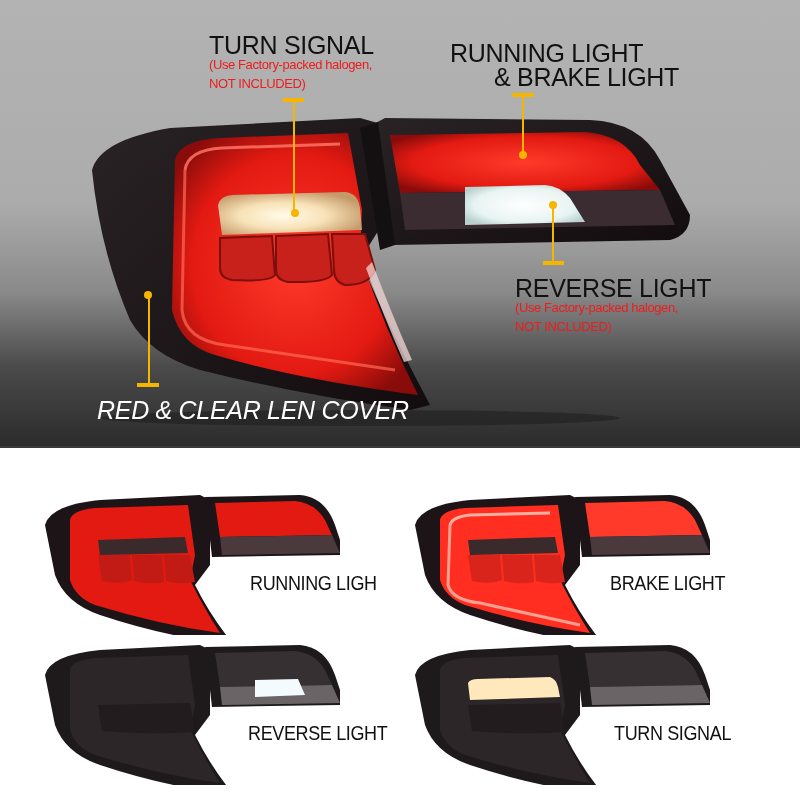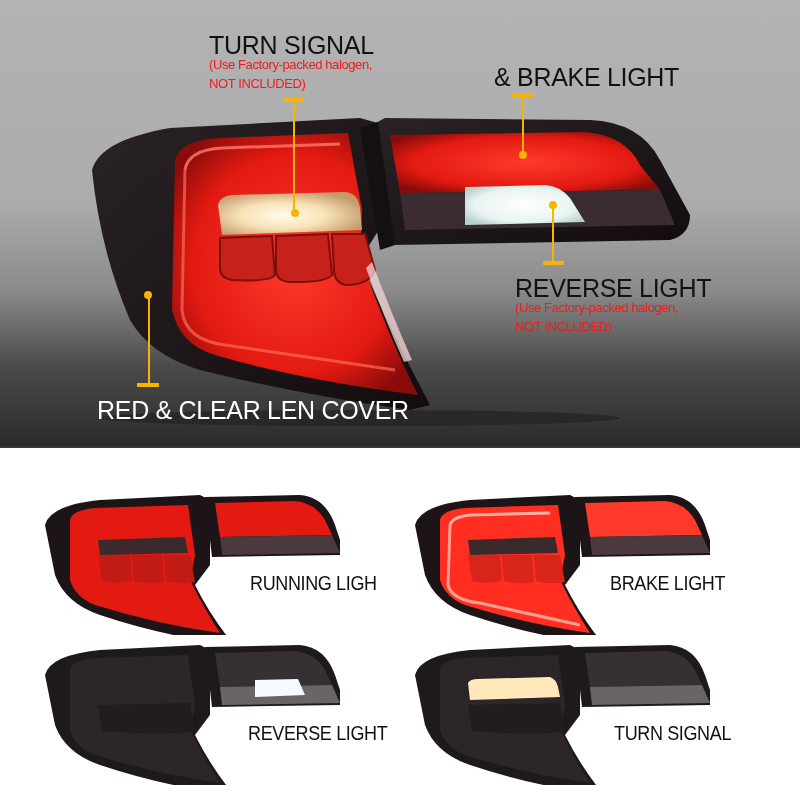--- a/index.html
+++ b/index.html
@@ -92,31 +92,32 @@
   </svg>
 
   <div class="callout-line" style="left:283px;top:98px;width:21px;height:4px;"></div>
   <div class="callout-line" style="left:293px;top:100px;width:2px;height:113px;"></div>
   <div class="label label-title" style="left:209px;top:32px;">TURN SIGNAL</div>
   <div class="label label-note" style="left:209px;top:57px;">(Use Factory-packed halogen,</div>
   <div class="label label-note" style="left:209px;top:76px;">NOT INCLUDED)</div>
 
   <div class="callout-line" style="left:512px;top:93px;width:22px;height:4px;"></div>
   <div class="callout-line" style="left:522px;top:95px;width:2px;height:60px;"></div>
+  <div class="label label-title" style="left:450px;top:40px;">RUNNING LIGHT</div>
   <div class="label label-title" style="left:450px;top:64px;margin-left:44px;">&amp; BRAKE LIGHT</div>
 
   <div class="callout-line" style="left:552px;top:205px;width:2px;height:58px;"></div>
   <div class="callout-line" style="left:543px;top:261px;width:21px;height:4px;"></div>
   <div class="label label-title" style="left:515px;top:275px;">REVERSE LIGHT</div>
   <div class="label label-note" style="left:515px;top:300px;">(Use Factory-packed halogen,</div>
   <div class="label label-note" style="left:515px;top:319px;">NOT INCLUDED)</div>
 
   <div class="callout-line" style="left:148px;top:295px;width:2px;height:88px;"></div>
   <div class="callout-line" style="left:137px;top:383px;width:22px;height:4px;"></div>
-  <div class="label label-title light" style="left:97px;top:397px;">RED &amp; CLEAR LEN COVER</div>
+  <div class="label label-title light" style="left:97px;top:397px;font-style:italic;">RED &amp; CLEAR LEN COVER</div>
 
   <div class="hero-divider"></div>
 </div>
 
 <div class="thumb" style="left:40px;top:485px;">
   <svg viewBox="0 0 300 150">
     <path d="M5,40 Q10,20 60,15 L160,10 L170,15 L170,80 L155,100 Q170,130 190,155 L180,158 Q120,150 60,130 Q25,118 15,90 Z" fill="#1c1416"></path>
     <path d="M30,35 Q32,25 55,23 L148,20 L155,70 L150,95 Q165,125 180,148 Q120,140 55,120 Q35,112 30,95 Z" fill="#e21a12"></path>
     <path d="M58,55 L145,52 L148,68 L60,70 Z" fill="#3a2a2c"></path>
     <path d="M58,70 L90,70 L92,95 Q80,100 62,96 Z" fill="#c21a14"></path>

